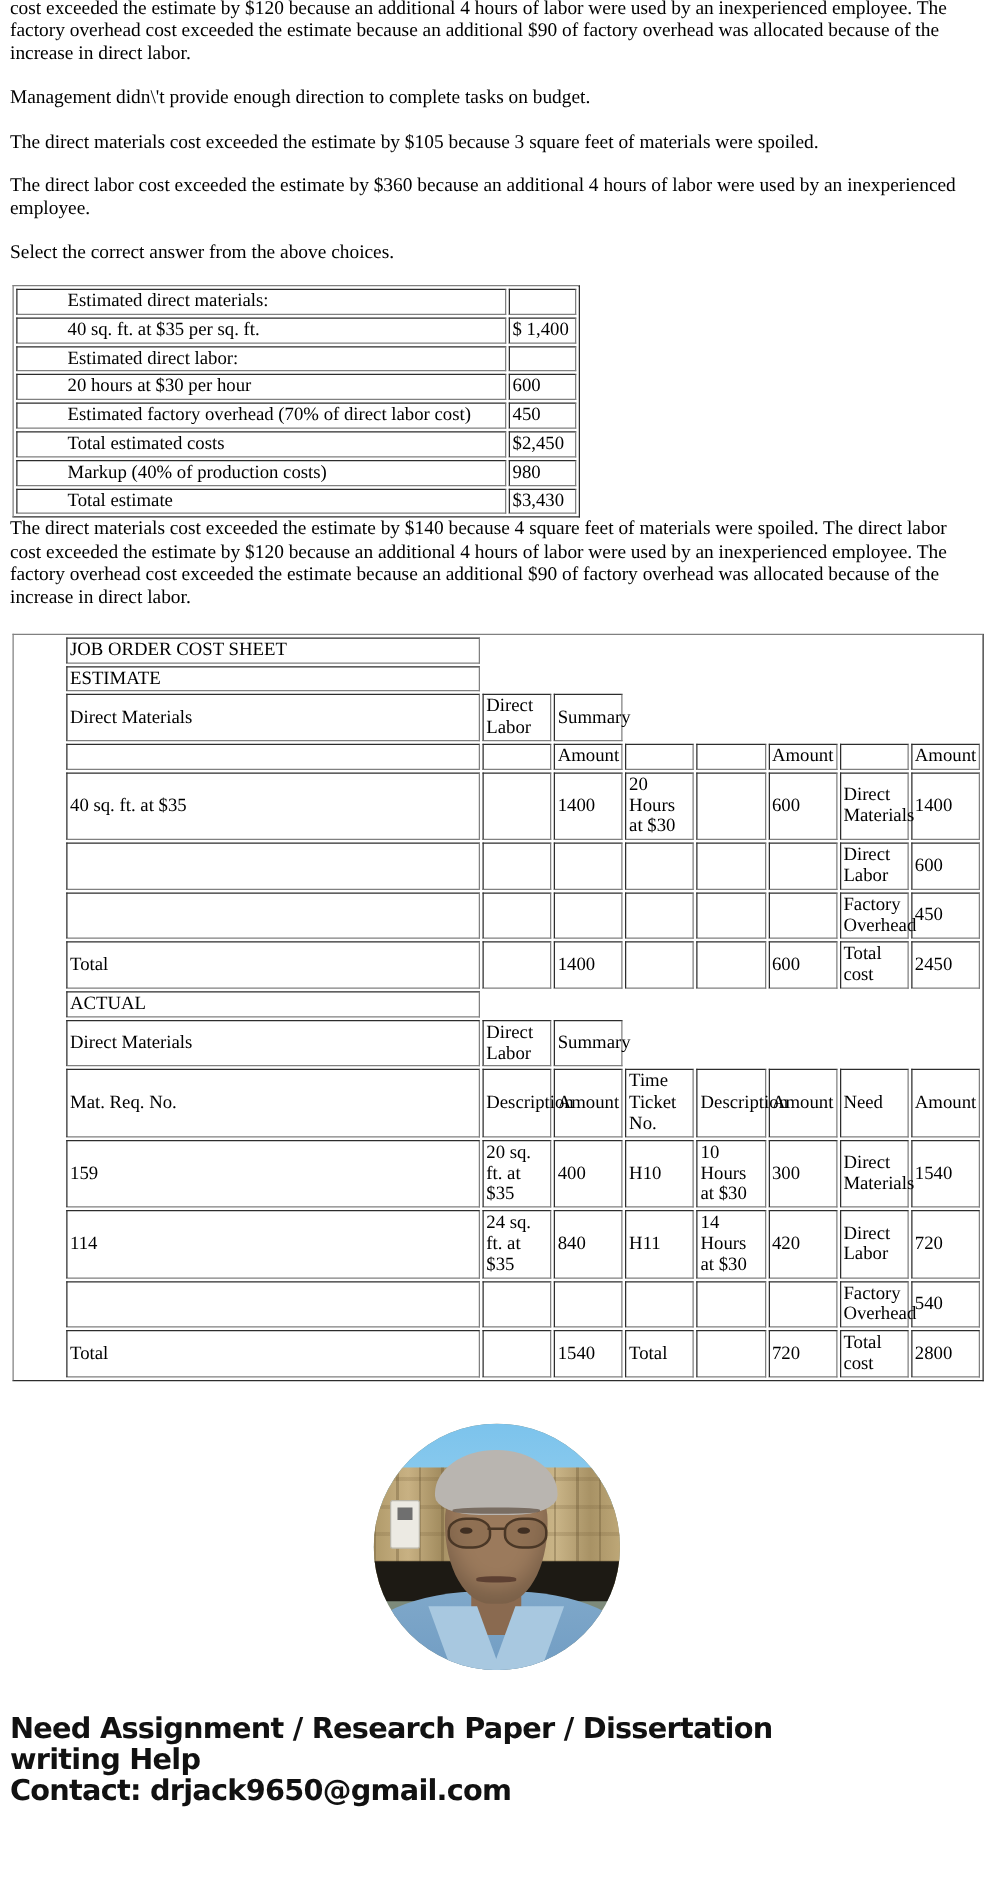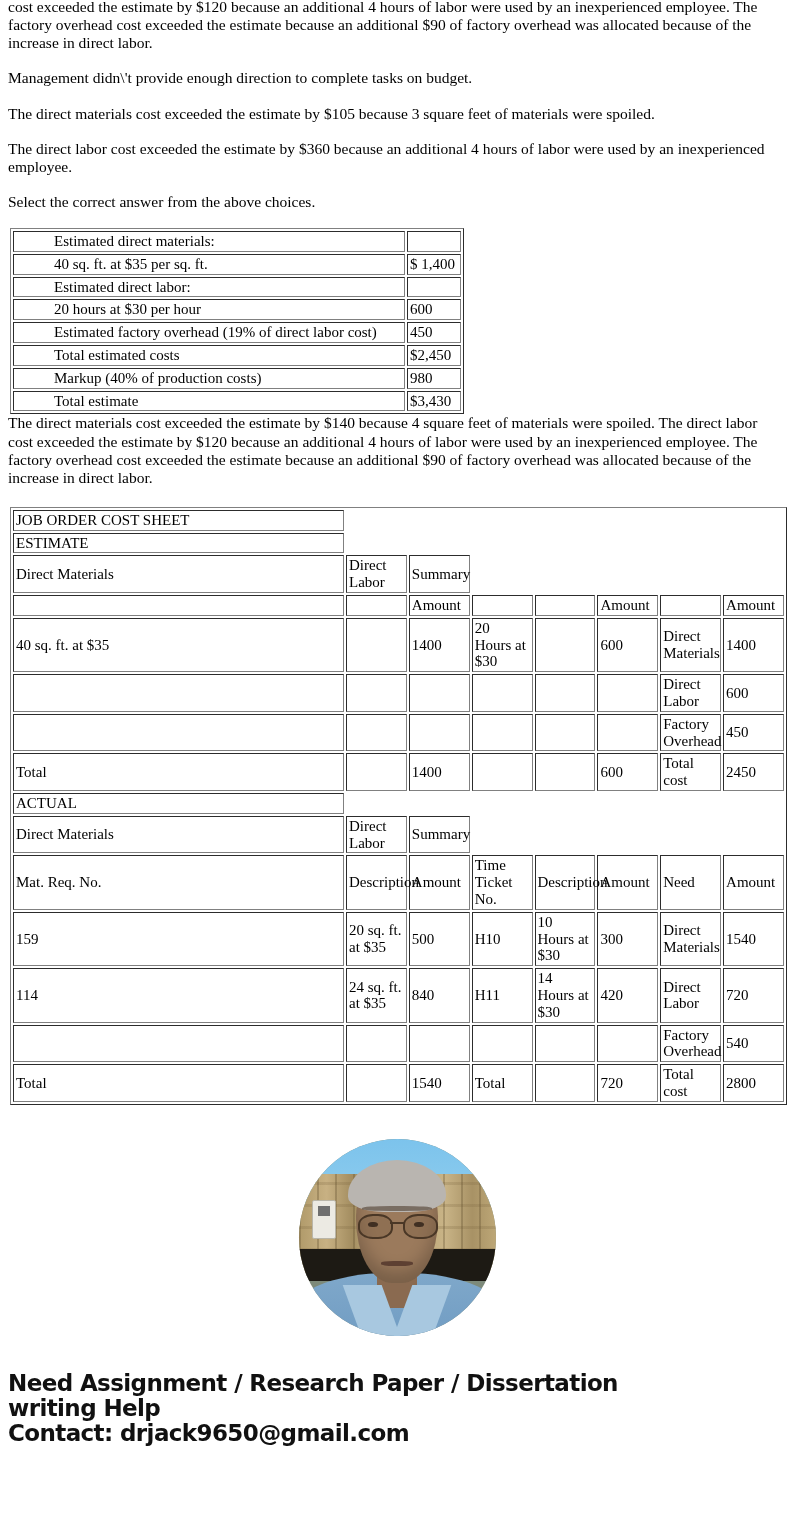--- a/index.html
+++ b/index.html
@@ -56,20 +56,21 @@
     table-layout: fixed;
     width: 404px;
   }
   table.estimate-table td.lbl { width: 348px; padding-left: 40px; }
   table.estimate-table td.val { width: 48px; }
 
   table.jobsheet {
     margin: 20px 0 0 2px;
     table-layout: fixed;
     width: 777px;
+    padding-left: 40px;
   }
   table.jobsheet td { vertical-align: middle; }
   .c0 { width: 325px; }
   .c1 { width: 71px; }
   .c2 { width: 69px; }
   .c3 { width: 36px; }
   .c4 { width: 72px; }
   .c5 { width: 56px; }
   .c6 { width: 60px; }
   .c7 { width: 52px; }
@@ -209,21 +210,21 @@
       </tr>
       <tr>
         <td class="lbl">Estimated direct labor:</td>
         <td class="val"></td>
       </tr>
       <tr>
         <td class="lbl">20 hours at $30 per hour</td>
         <td class="val">600</td>
       </tr>
       <tr>
-        <td class="lbl">Estimated factory overhead (19% of direct labor cost)</td>
+        <td class="lbl">Estimated factory overhead (70% of direct labor cost)</td>
         <td class="val">450</td>
       </tr>
       <tr>
         <td class="lbl">Total estimated costs</td>
         <td class="val">$2,450</td>
       </tr>
       <tr>
         <td class="lbl">Markup (40% of production costs)</td>
         <td class="val">980</td>
       </tr>
@@ -320,21 +321,21 @@
         <td class="c3">Time Ticket No.</td>
         <td class="c4">Description</td>
         <td class="c5">Amount</td>
         <td class="c6">Need</td>
         <td class="c7">Amount</td>
       </tr>
 
       <tr class="rmed">
         <td class="c0">159</td>
         <td class="c1">20 sq. ft. at $35</td>
-        <td class="c2">500</td>
+        <td class="c2">400</td>
         <td class="c3">H10</td>
         <td class="c4">10 Hours at $30</td>
         <td class="c5">300</td>
         <td class="c6">Direct Materials</td>
         <td class="c7">1540</td>
       </tr>
       <tr class="rmed">
         <td class="c0">114</td>
         <td class="c1">24 sq. ft. at $35</td>
         <td class="c2">840</td>

